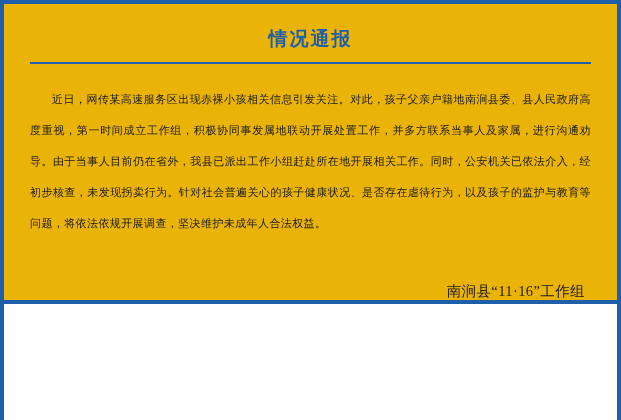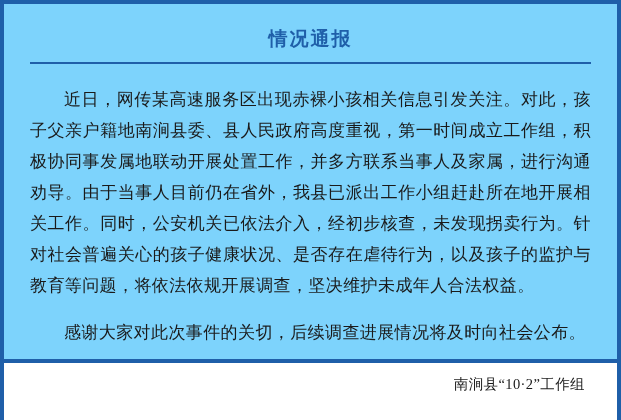--- a/index.html
+++ b/index.html
@@ -9,23 +9,23 @@
   body {
     width: 621px;
     height: 420px;
     background: #ffffff;
     font-family: "Liberation Serif", serif;
     overflow: hidden;
   }
   .page {
     position: relative;
     width: 621px;
-    height: 363px;
+    height: 304px;
     box-sizing: border-box;
-    background: #7dd3fc;
+    background: #eab308;
   }
   .border-top {
     position: absolute;
     left: 0;
     top: 0;
     width: 621px;
     height: 4px;
     background: #1f5fa9;
   }
   .border-bottom {
@@ -70,21 +70,21 @@
     font-family: "Liberation Sans", sans-serif;
     margin: 4px 0 10px 0;
   }
   .title-rule {
     width: 100%;
     height: 2px;
     background: #1f5fa9;
     margin-bottom: 20px;
   }
   .body-text {
-    font-size: 17px;
+    font-size: 11px;
     line-height: 31px;
     color: #1a1a1a;
     text-align: justify;
     text-justify: inter-ideograph;
     text-indent: 2em;
     letter-spacing: 0.4px;
   }
   .para-gap {
     height: 16px;
   }
@@ -108,19 +108,18 @@
   <div class="border-bottom"></div>
   <div class="border-left"></div>
   <div class="border-right"></div>
 
   <div class="content">
     <div class="doc-title">情况通报</div>
     <div class="title-rule"></div>
 
     <div class="body-text">近日，网传某高速服务区出现赤裸小孩相关信息引发关注。对此，孩子父亲户籍地南涧县委、县人民政府高度重视，第一时间成立工作组，积极协同事发属地联动开展处置工作，并多方联系当事人及家属，进行沟通劝导。由于当事人目前仍在省外，我县已派出工作小组赶赴所在地开展相关工作。同时，公安机关已依法介入，经初步核查，未发现拐卖行为。针对社会普遍关心的孩子健康状况、是否存在虐待行为，以及孩子的监护与教育等问题，将依法依规开展调查，坚决维护未成年人合法权益。</div>
     <div class="para-gap"></div>
-    <div class="body-text">感谢大家对此次事件的关切，后续调查进展情况将及时向社会公布。</div>
 
     <div class="signature">
-      <div>南涧县“10·2”工作组</div>
+      <div>南涧县“11·16”工作组</div>
     </div>
   </div>
 </div>
 
 </body></html>

